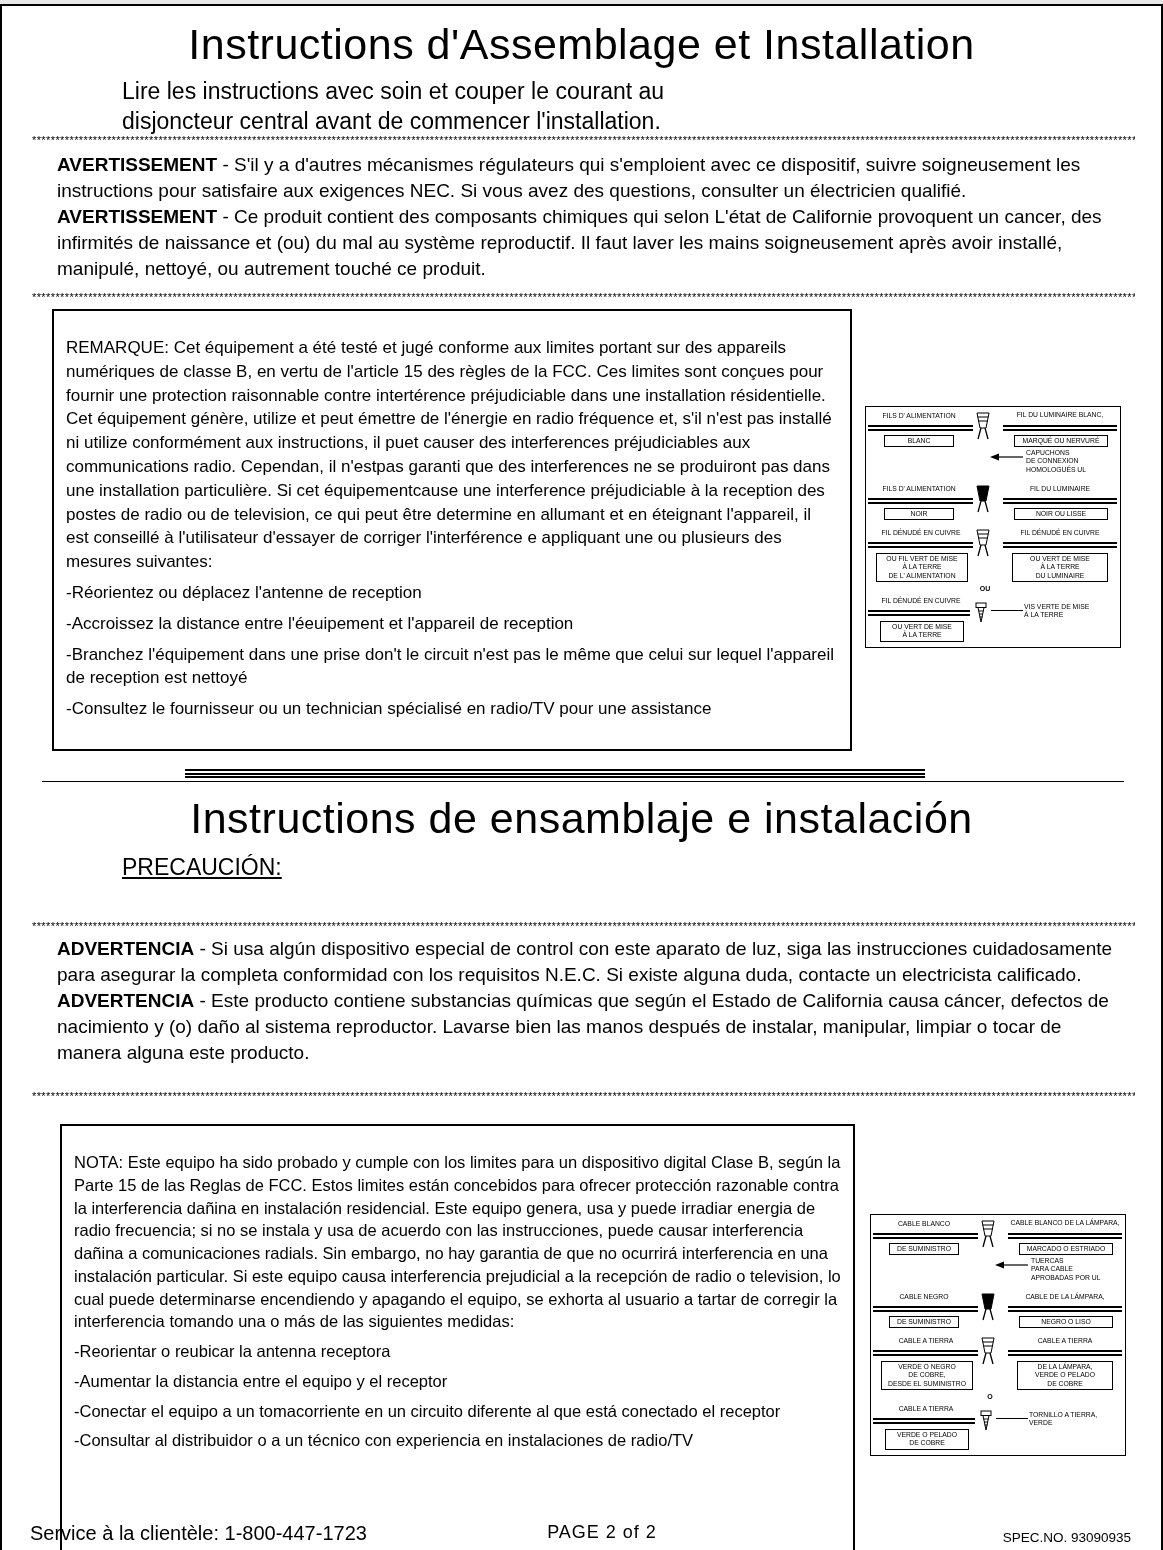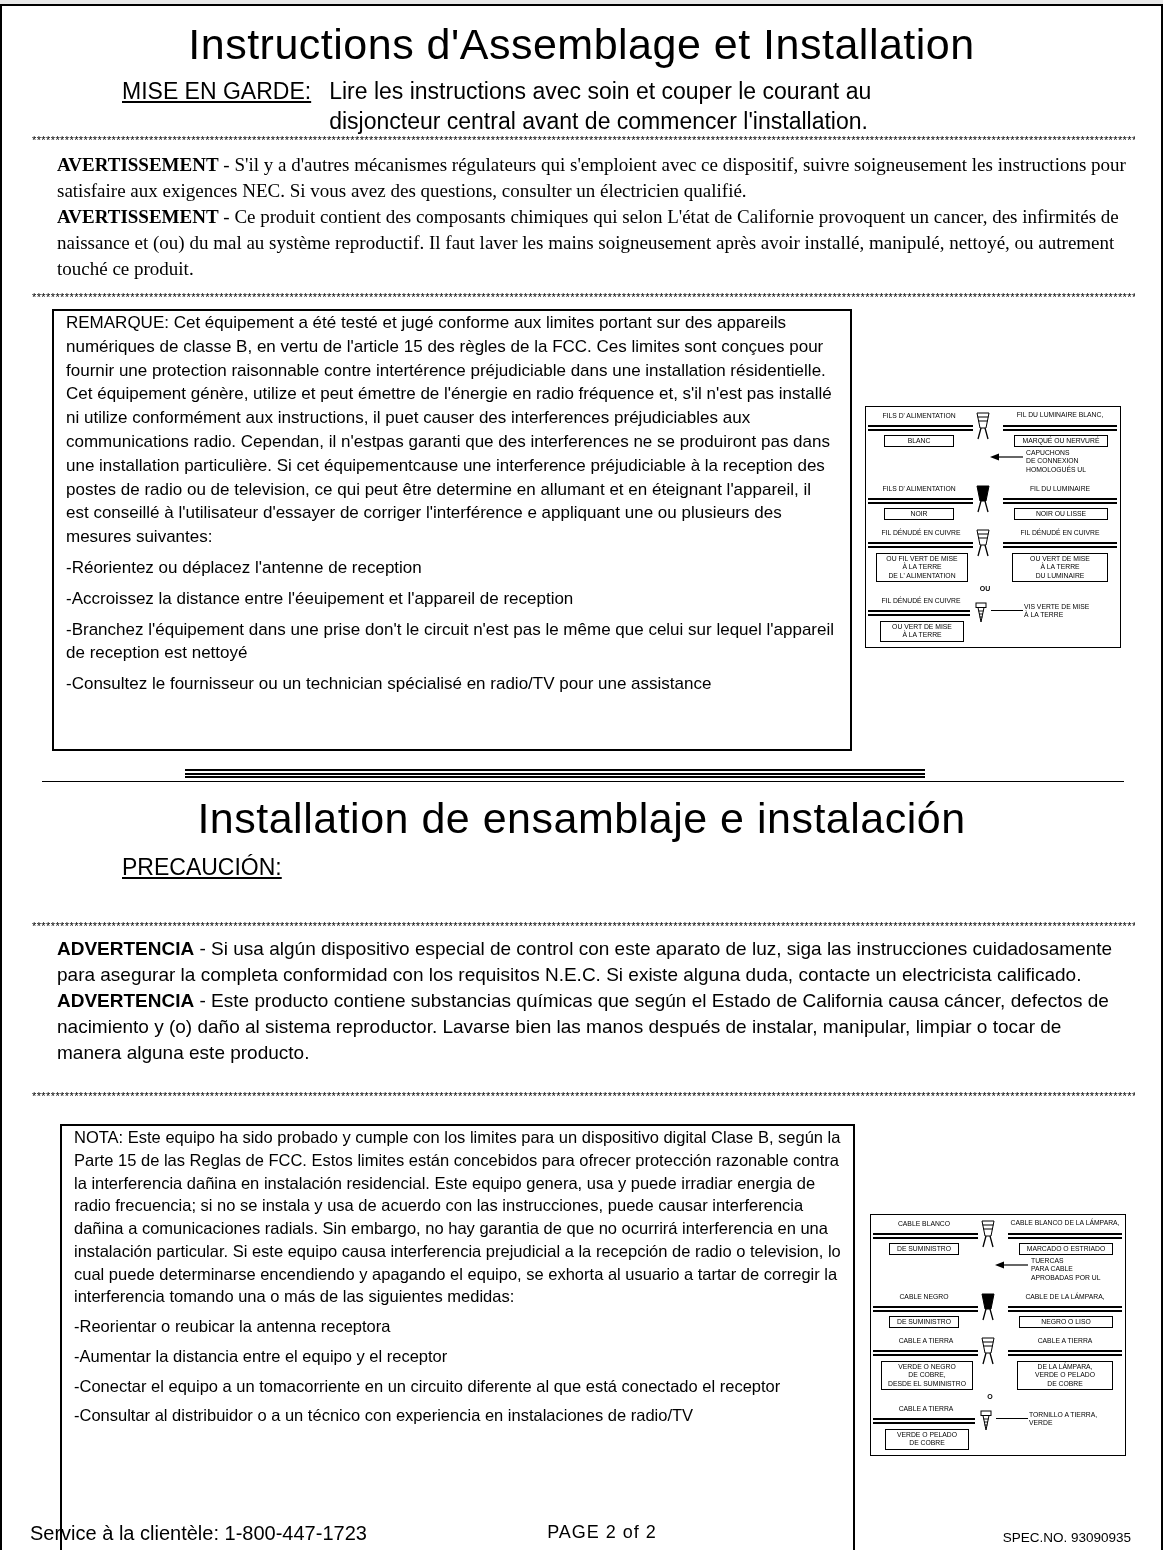--- a/index.html
+++ b/index.html
@@ -8,21 +8,21 @@
     position:relative; width:1163px; height:1550px; margin:4px auto;
     background:#ffffff; border:2px solid #000; color:#000;
     font-family:"Liberation Sans", sans-serif; overflow:hidden;
   }
   .big-title { position:absolute; left:0; width:100%; text-align:center; font-size:43px; letter-spacing:0.5px; }
   .caution { position:absolute; left:120px; display:flex; gap:18px; font-size:23px; line-height:1.32; }
   .caution-label { text-decoration:underline; white-space:nowrap; }
   .ast { position:absolute; left:30px; width:1103px; overflow:hidden; white-space:nowrap; font-size:11px; letter-spacing:0.4px; }
   .warnings { position:absolute; left:55px; width:1072px; font-size:19px; line-height:1.37; }
   .warnings p { margin:0; }
-  .note-box { position:absolute; border:2px solid #000; padding:0 12px; font-size:17px; line-height:1.4; overflow:hidden; background:#fff; }
+  .note-box { position:absolute; border:2px solid #000; padding:25px 12px; font-size:17px; line-height:1.4; overflow:hidden; background:#fff; }
   .note-box .item { margin-top:7px; }
   .nota-box { font-size:16.5px; line-height:1.38; }
   .sec-div-thick { position:absolute; height:9px; border-top:2px solid #000; border-bottom:2px solid #000;
     background:linear-gradient(#000,#000) center / 100% 2px no-repeat; }
   .sec-div-thin { position:absolute; border-top:1.6px solid #000; }
   
   .diagram { position:absolute; width:256px; height:242px; border:1.5px solid #000; background:#fff; }
   .d-lbl { position:absolute; font-size:6.8px; line-height:1.25; text-align:center; }
   .d-box { position:absolute; font-size:6.8px; line-height:1.25; text-align:center; border:1px solid #000; padding:1px 2px; background:#fff; white-space:pre-line; }
   .ml { white-space:pre-line; }
@@ -36,30 +36,29 @@
   .footer-spec { position:absolute; right:30px; top:1524px; font-size:13.5px; display:flex; gap:32px;flex-direction:column; }
 </style>
 </head>
 <body>
 
 <div id="page">
 
   <div class="big-title" style="top:14px;">Instructions d'Assemblage et Installation</div>
 
   <div class="caution" style="top:70px;">
-    <span class="caution-label">MISE EN GARDE:</span>
     <span>
       <div>Lire les instructions avec soin et couper le courant au</div>
       <div>disjoncteur central avant de  commencer l'installation.</div>
     </span>
   </div>
 
   <div class="ast" style="top:128px;">******************************************************************************************************************************************************************************************************************************************************************************</div>
 
-  <div class="warnings" style="top:146px;font-family:Liberation Serif, serif;">
+  <div class="warnings" style="top:146px;">
     <p><b>AVERTISSEMENT</b><span> - S'il y a d'autres mécanismes régulateurs qui s'emploient avec ce dispositif,  suivre soigneusement les  instructions pour satisfaire aux exigences NEC.  Si vous avez des  questions, consulter un électricien qualifié.</span></p>
     <p><b>AVERTISSEMENT</b><span> - Ce produit contient des composants chimiques qui selon L'état de Californie provoquent un cancer, des infirmités de naissance et (ou) du mal au système reproductif.  Il faut laver les mains soigneusement après avoir installé, manipulé, nettoyé, ou autrement touché ce produit.</span></p>
   </div>
 
   <div class="ast" style="top:285px;">******************************************************************************************************************************************************************************************************************************************************************************</div>
 
   <div class="note-box" style="left:50px; top:303px; width:800px; height:442px;">
     <div>REMARQUE: Cet équipement a été testé et jugé conforme aux limites portant sur des appareils numériques de classe B, en vertu de l'article 15 des règles de la FCC. Ces limites sont conçues pour fournir une protection raisonnable contre intertérence préjudiciable dans une installation résidentielle. Cet équipement génère, utilize et peut émettre de l'énergie en radio fréquence et, s'il n'est pas installé ni utilize conformément aux instructions, il puet causer des interferences préjudiciables aux communications radio. Cependan, il n'estpas garanti que des interferences ne se produiront pas dans une installation particulière. Si cet équipementcause une interference préjudiciable à la reception des postes de radio ou de television, ce qui peut être determine en allumant et en éteignant l'appareil, il est conseillé à l'utilisateur d'essayer de corriger l'interférence e appliquant une ou plusieurs des mesures suivantes:</div>
     <div class="item">-Réorientez ou déplacez l'antenne de reception</div>
     <div class="item">-Accroissez la distance entre l'éeuipement et l'appareil de reception</div>
@@ -133,21 +132,21 @@
     <div class="d-box" style="left:14px; top:214px; width:84px;">OU VERT DE MISE
 À LA TERRE</div>
     <div class="thinline" style="left:125px; top:203px; width:32px;"></div>
     <div class="d-lbl ml" style="left:158px; top:196px; width:92px; text-align:left;">VIS VERTE DE MISE
 À LA TERRE</div>
   </div>
 
   <div class="sec-div-thick" style="left:183px; top:763px; width:740px;"></div>
   <div class="sec-div-thin" style="left:40px; top:775px; width:1082px;"></div>
 
-  <div class="big-title" style="top:788px;">Installation de ensamblaje e instalación</div>
+  <div class="big-title" style="top:788px;">Instructions de ensamblaje e instalación</div>
 
   <div class="caution" style="top:846px;">
     <span class="caution-label">PRECAUCIÓN:</span>
   </div>
 
   <div class="ast" style="top:914px;">******************************************************************************************************************************************************************************************************************************************************************************</div>
 
   <div class="warnings" style="top:930px;">
     <p><b>ADVERTENCIA</b><span> - Si usa algún dispositivo especial de control con este aparato de luz, siga las  instrucciones cuidadosamente para asegurar la completa conformidad con los requisitos N.E.C.  Si existe alguna duda, contacte un electricista calificado.</span></p>
     <p><b>ADVERTENCIA</b><span> - Este producto contiene substancias químicas que según el  Estado de California causa cáncer, defectos de nacimiento y (o) daño al sistema reproductor.  Lavarse bien las manos después de instalar, manipular, limpiar o tocar de manera alguna este producto.</span></p>

